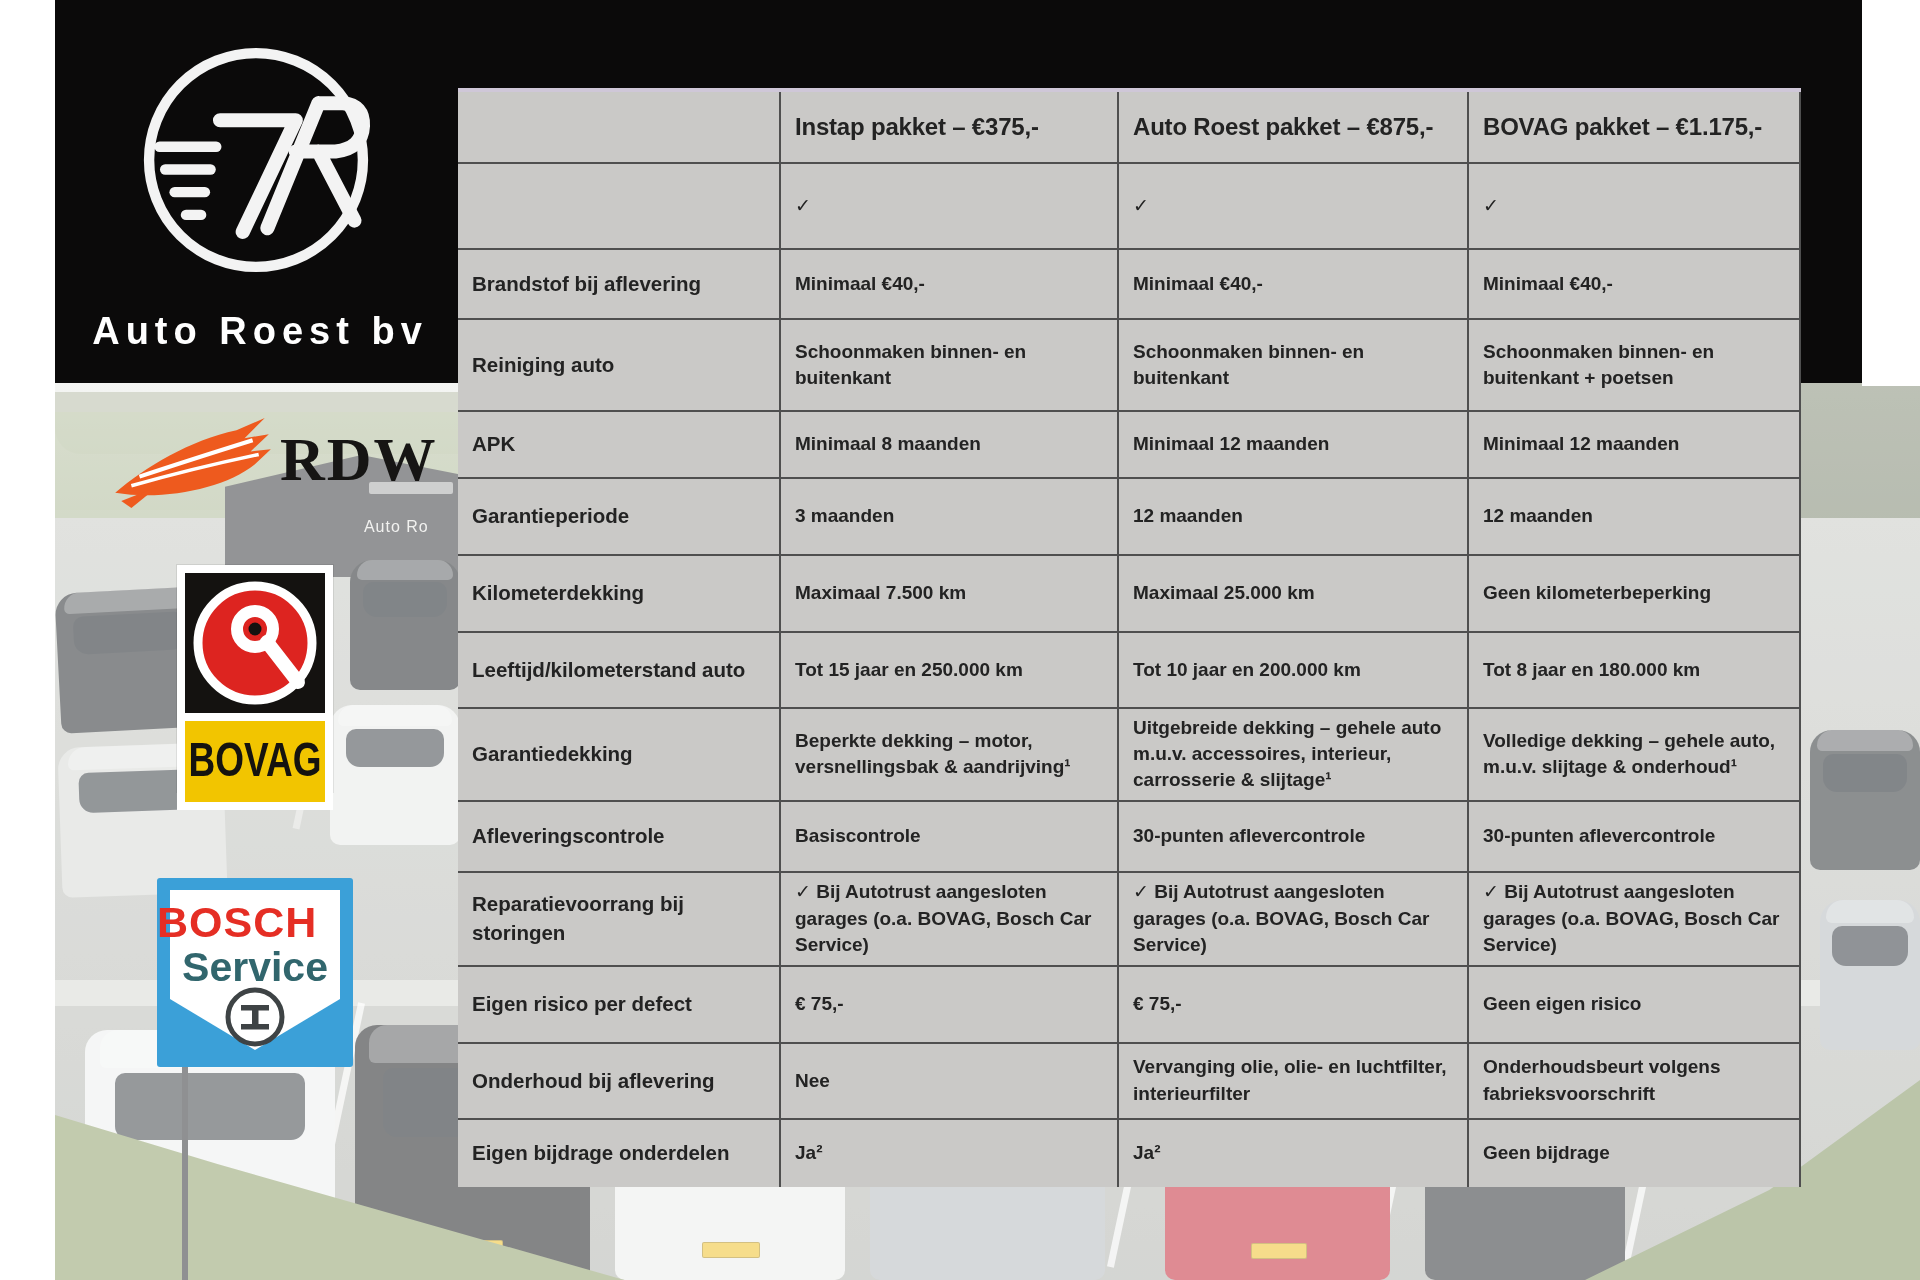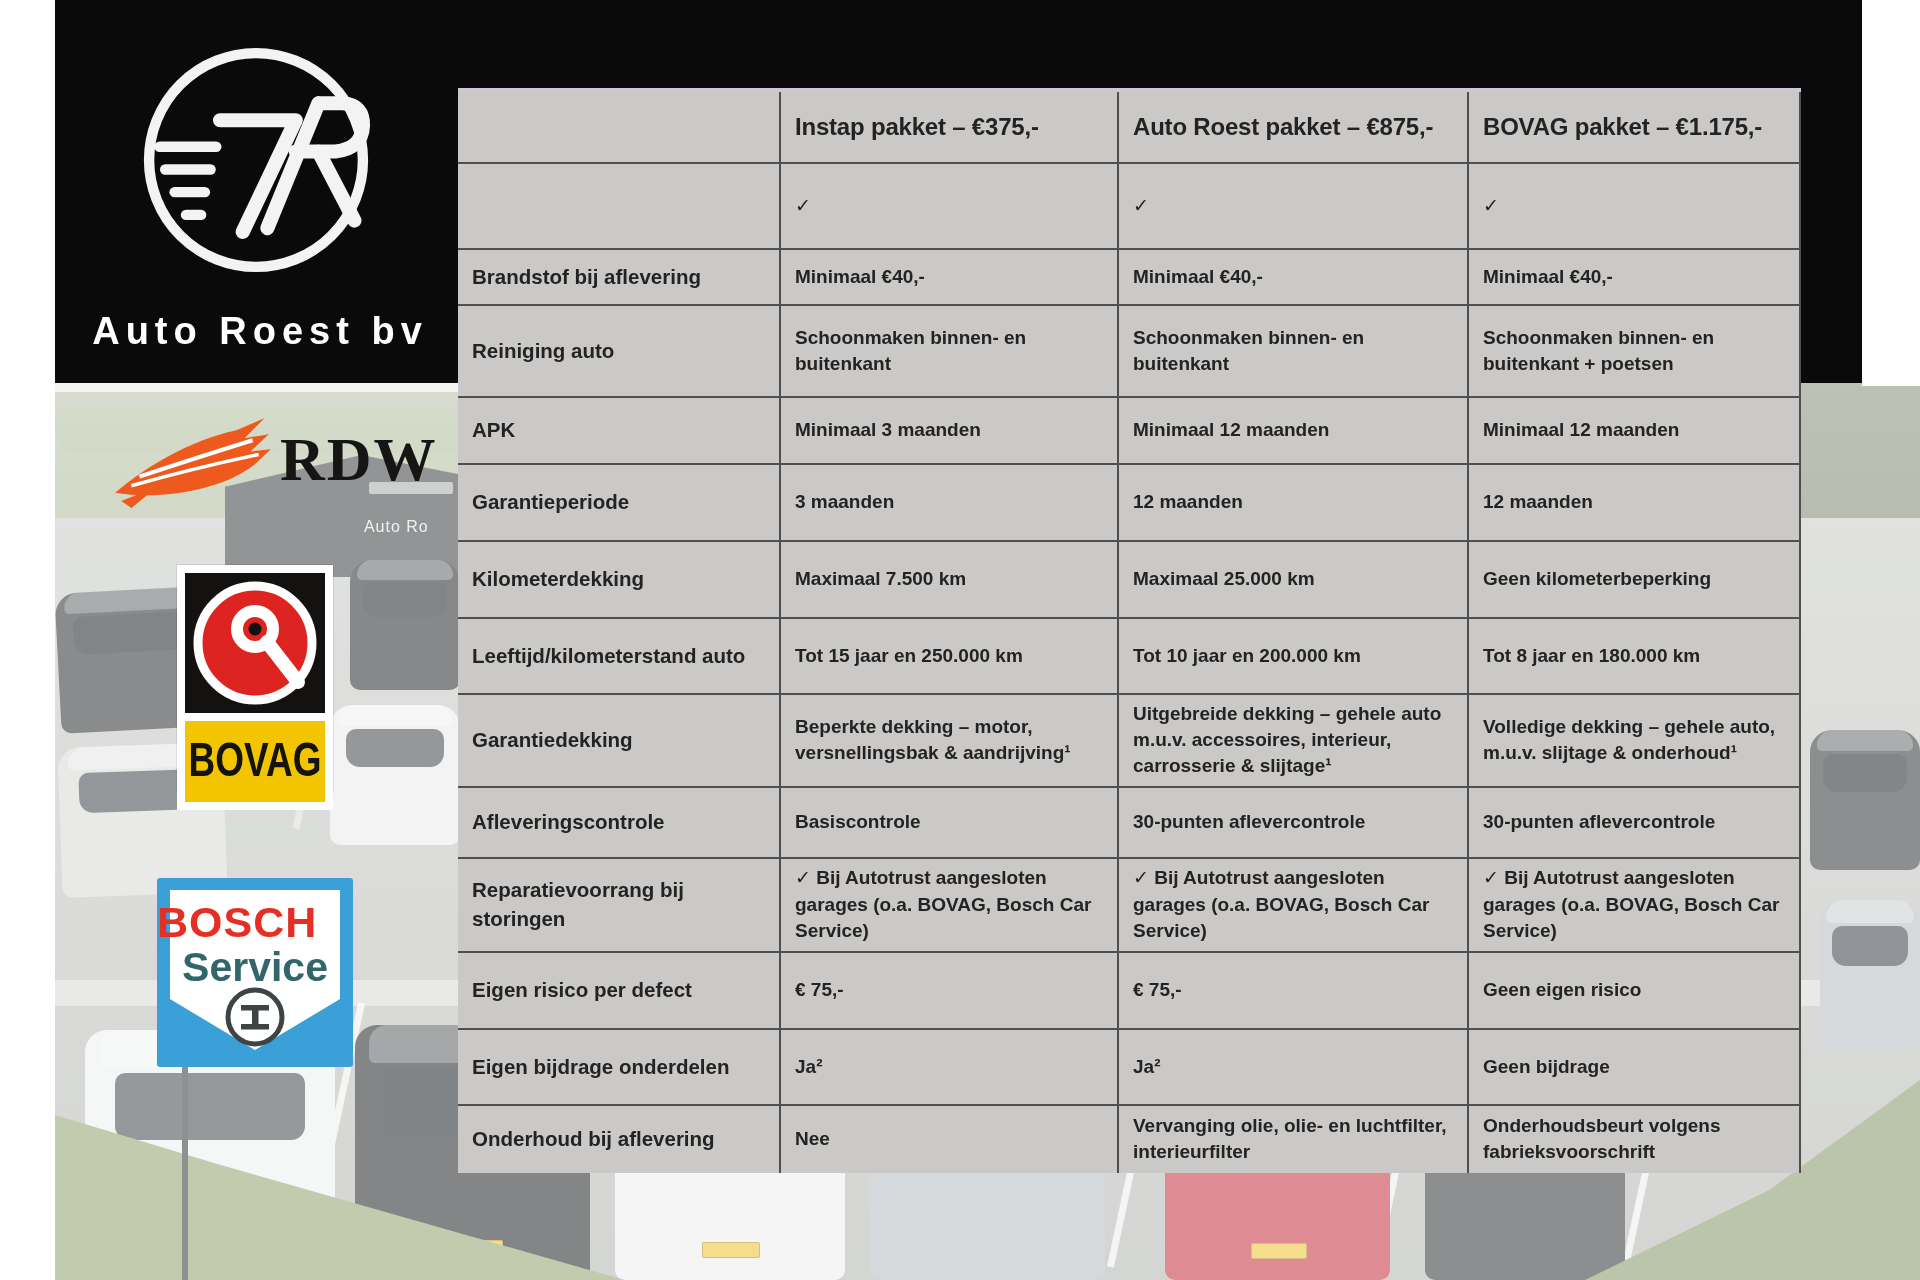--- a/index.html
+++ b/index.html
@@ -67,21 +67,21 @@
     overflow:hidden;
   }
   .pkg-table th{border-top:none;font-size:24px;letter-spacing:-0.2px;}
   .pkg-table td{font-size:19px;}
   .pkg-table td.row-label{font-size:20.5px;}
   .pkg-table th:first-child,.pkg-table td:first-child{border-left:none;}
   .pkg-table th:last-child,.pkg-table td:last-child{border-right:2px solid var(--table-border,#4f4f4f);}
   
   .pkg-table thead tr{height:73px;}
   .pkg-table tbody tr:nth-child(1){height:86px;}
-  .pkg-table tbody tr:nth-child(2){height:56px;border-radius:12px;}
+  .pkg-table tbody tr:nth-child(2){height:70px;border-radius:12px;}
   .pkg-table tbody tr:nth-child(3){height:92px;padding-left:44px;}
   .pkg-table tbody tr:nth-child(4){height:67px;}
   .pkg-table tbody tr:nth-child(5){height:77px;}
   .pkg-table tbody tr:nth-child(6){height:77px;}
   .pkg-table tbody tr:nth-child(7){height:76px;}
   .pkg-table tbody tr:nth-child(8){height:92px;}
   .pkg-table tbody tr:nth-child(9){height:71px;}
   .pkg-table tbody tr:nth-child(10){height:94px;}
   .pkg-table tbody tr:nth-child(11){height:77px;}
   .pkg-table tbody tr:nth-child(12){height:76px;}
@@ -225,21 +225,21 @@
 
   <tr>
     <td class="row-label">Reiniging auto</td>
     <td class="cell-value">Schoonmaken binnen- en buitenkant</td>
     <td class="cell-value">Schoonmaken binnen- en buitenkant</td>
     <td class="cell-value">Schoonmaken binnen- en buitenkant + poetsen</td>
   </tr>
 
   <tr>
     <td class="row-label">APK</td>
-    <td class="cell-value">Minimaal 3 maanden</td>
+    <td class="cell-value">Minimaal 8 maanden</td>
     <td class="cell-value">Minimaal 12 maanden</td>
     <td class="cell-value">Minimaal 12 maanden</td>
   </tr>
 
   <tr>
     <td class="row-label">Garantieperiode</td>
     <td class="cell-value">3 maanden</td>
     <td class="cell-value">12 maanden</td>
     <td class="cell-value">12 maanden</td>
   </tr>
@@ -280,26 +280,26 @@
   </tr>
 
   <tr>
     <td class="row-label">Eigen risico per defect</td>
     <td class="cell-value">€ 75,-</td>
     <td class="cell-value">€ 75,-</td>
     <td class="cell-value">Geen eigen risico</td>
   </tr>
 
   <tr>
+    <td class="row-label">Onderhoud bij aflevering</td>
+    <td class="cell-value">Nee</td>
+    <td class="cell-value">Vervanging olie, olie- en luchtfilter, interieurfilter</td>
+    <td class="cell-value">Onderhoudsbeurt volgens fabrieksvoorschrift</td>
+  </tr>
+
+  <tr>
     <td class="row-label">Eigen bijdrage onderdelen</td>
     <td class="cell-value">Ja²</td>
     <td class="cell-value">Ja²</td>
     <td class="cell-value">Geen bijdrage</td>
   </tr>
-
-  <tr>
-    <td class="row-label">Onderhoud bij aflevering</td>
-    <td class="cell-value">Nee</td>
-    <td class="cell-value">Vervanging olie, olie- en luchtfilter, interieurfilter</td>
-    <td class="cell-value">Onderhoudsbeurt volgens fabrieksvoorschrift</td>
-  </tr>
 </tbody>
 </table>
 
 </body></html>

